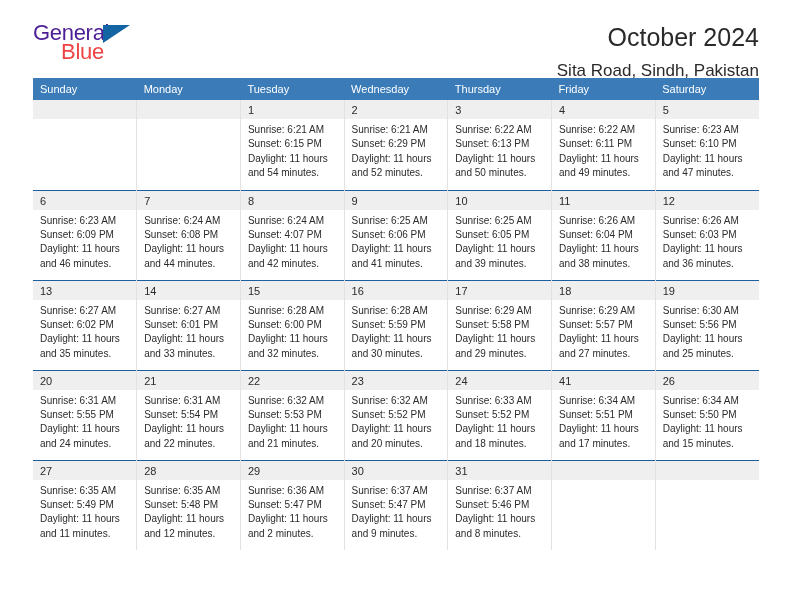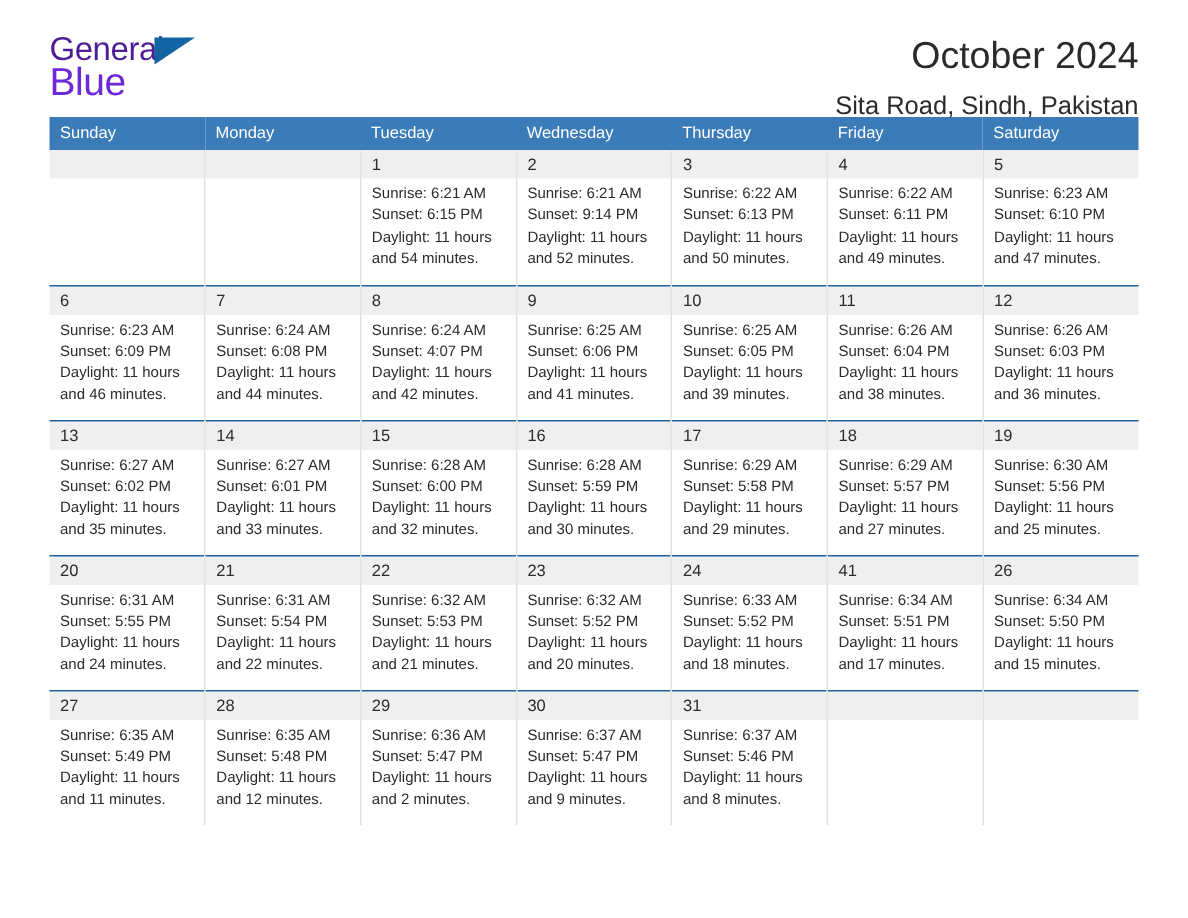--- a/index.html
+++ b/index.html
@@ -35,25 +35,25 @@
     line-height: 1;
   }
   .logo-general {
     font-size: 22px;
     color: #4c1d95;
     letter-spacing: -0.3px;
     display: block;
     font-family: "Liberation Sans", sans-serif;
   }
   .logo-blue {
-    font-size: 26px;
-    color: #6d28d9;
+    font-size: 22px;
+    color: #ef4444;
     letter-spacing: -0.3px;
     display: block;
-    text-align: left;
+    text-align: center;
     margin-top: -3px;
     padding-right: 6px;
   }
   .logo-tri {
     position: absolute;
     left: 70px;
     top: 3px;
     width: 0;
     height: 0;
     border-left: 27px solid #1264a3;
@@ -171,21 +171,21 @@
               <div>Sunrise: 6:21 AM</div>
               <div>Sunset: 6:15 PM</div>
               <div>Daylight: 11 hours</div>
               <div>and 54 minutes.</div>
             </div>
           </td>
           <td>
             <div class="daynum-band">2</div>
             <div class="cell-body">
               <div>Sunrise: 6:21 AM</div>
-              <div>Sunset: 9:14 PM</div>
+              <div>Sunset: 6:29 PM</div>
               <div>Daylight: 11 hours</div>
               <div>and 52 minutes.</div>
             </div>
           </td>
           <td>
             <div class="daynum-band">3</div>
             <div class="cell-body">
               <div>Sunrise: 6:22 AM</div>
               <div>Sunset: 6:13 PM</div>
               <div>Daylight: 11 hours</div>

